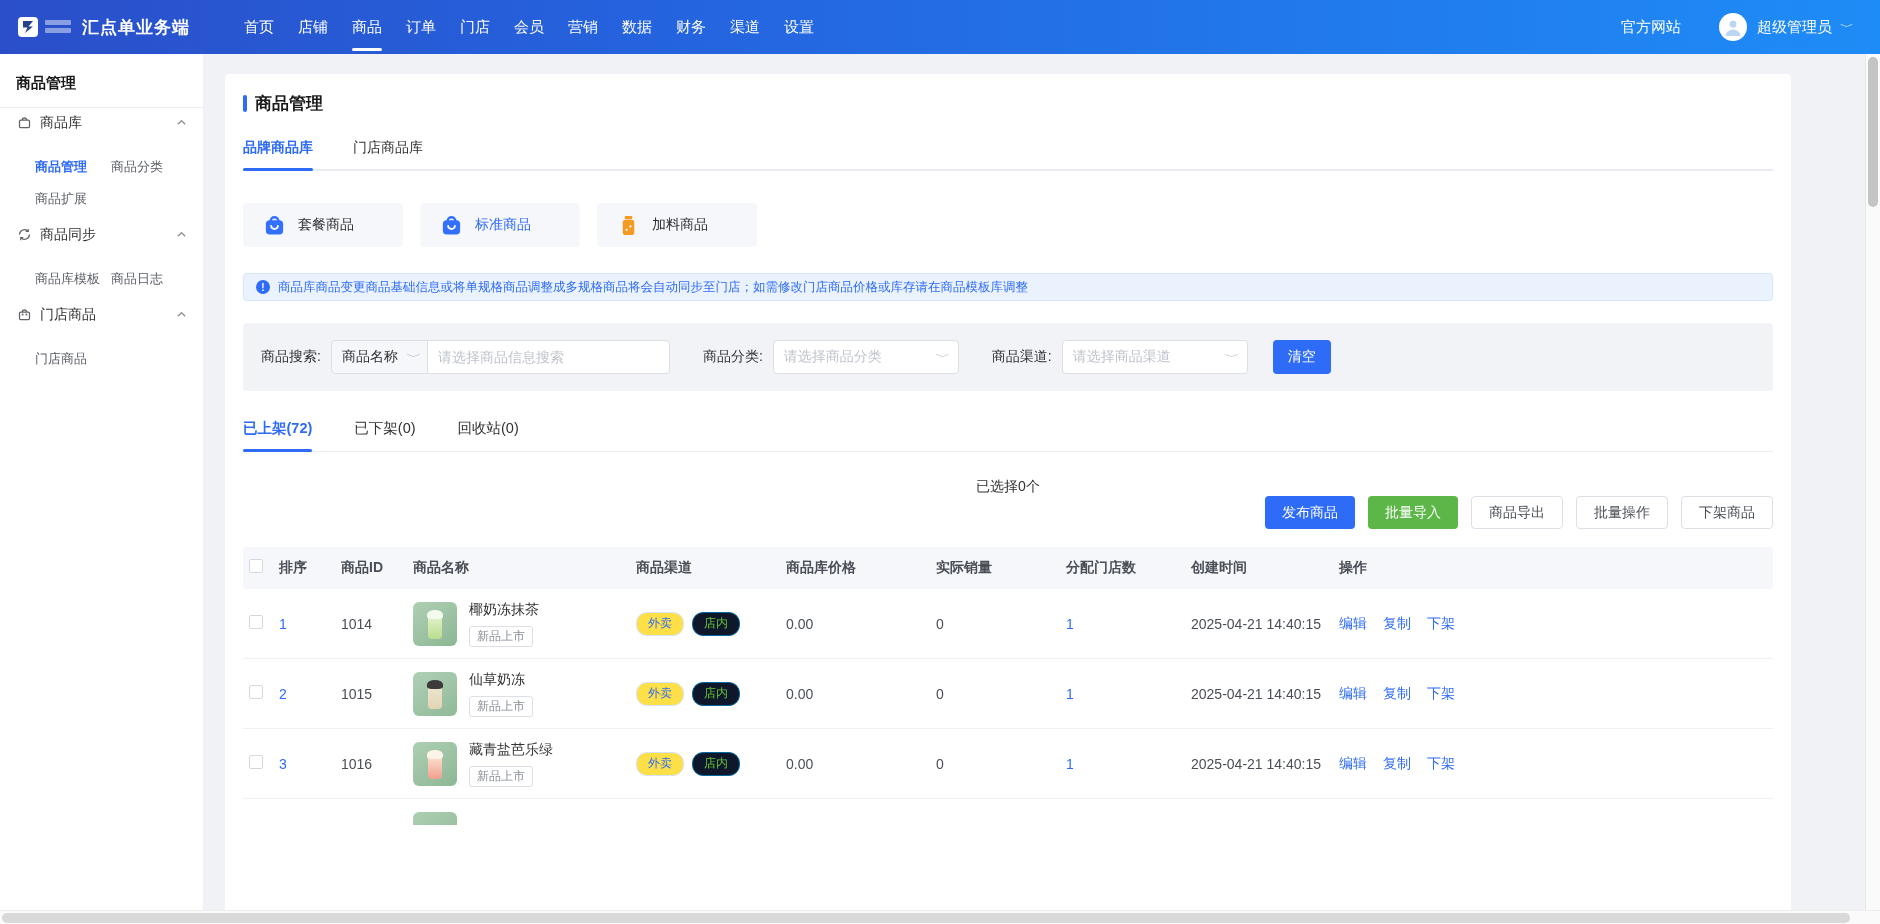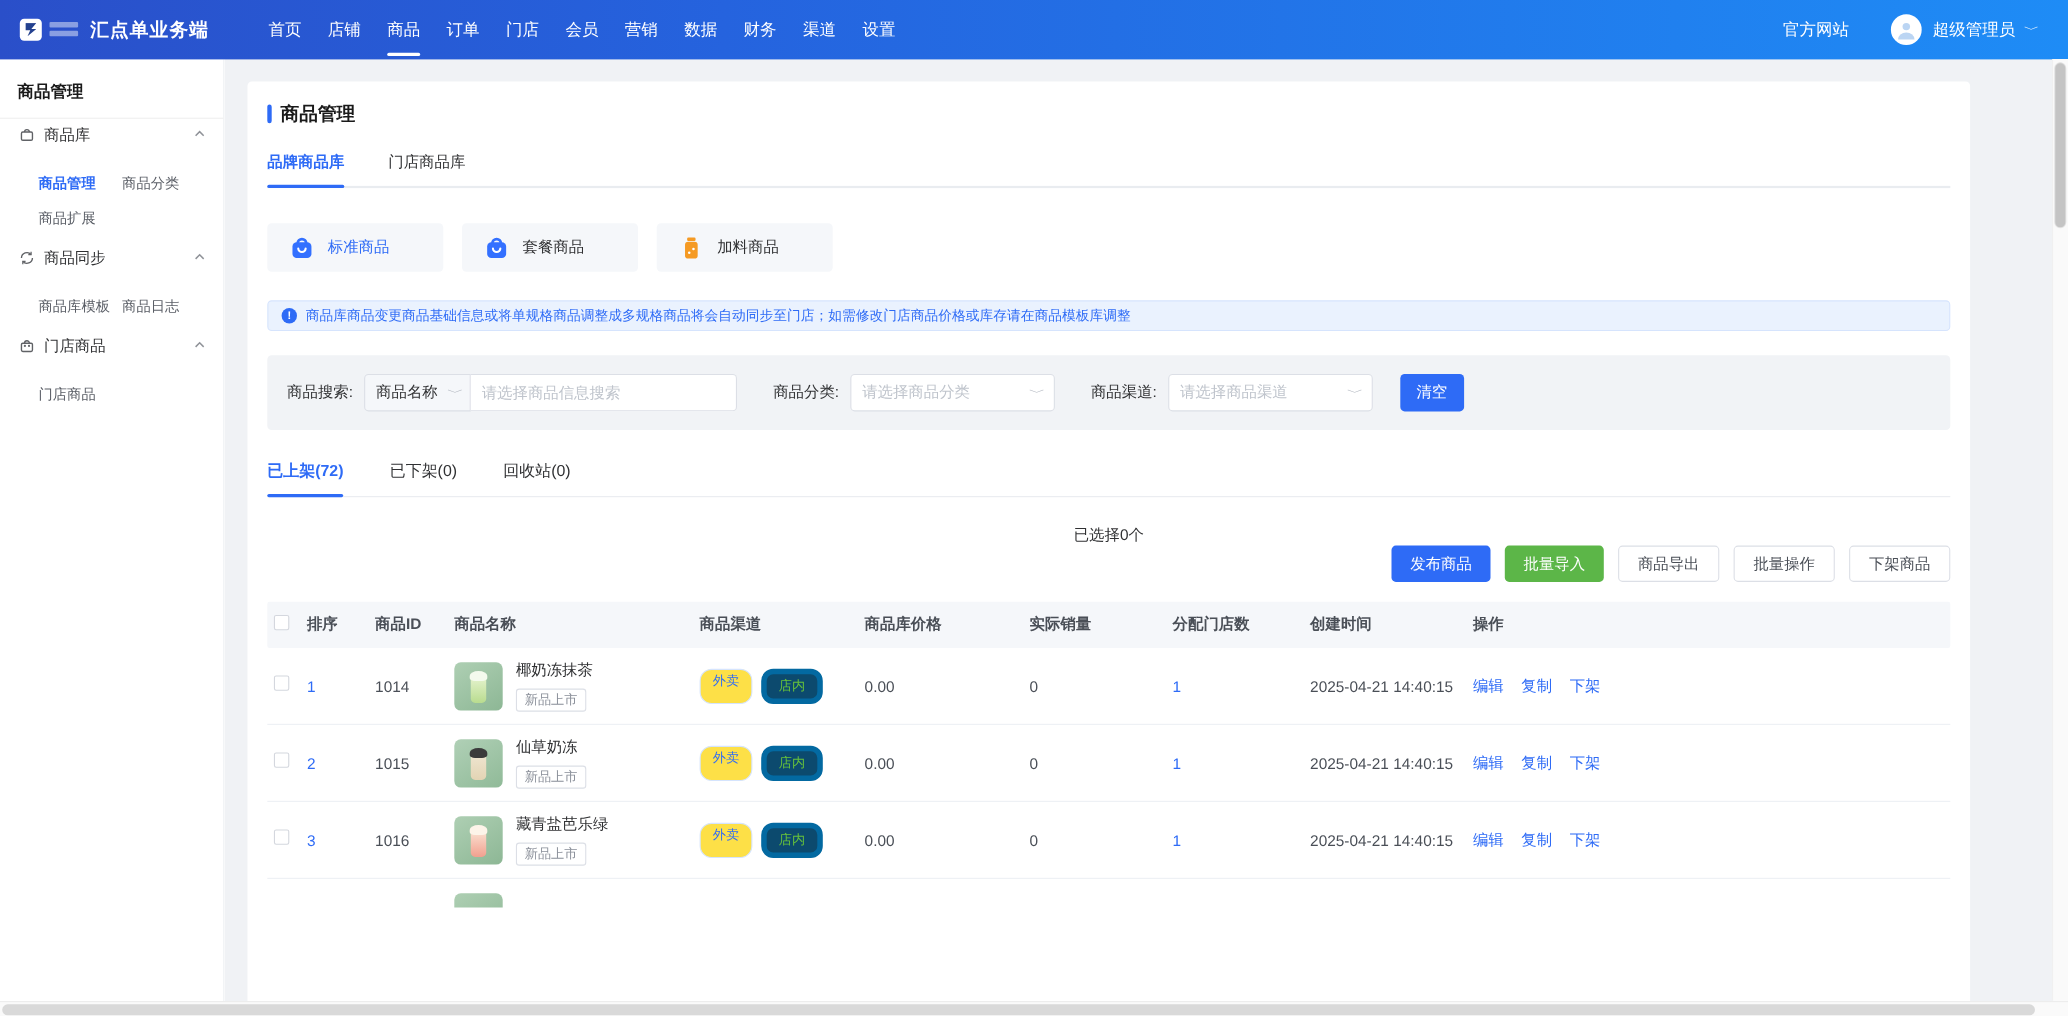--- a/index.html
+++ b/index.html
@@ -98,21 +98,21 @@
   .img2::after { background:linear-gradient(#EFE7D3,#E3D4B4); } .img2::before { background:#3B3B3B; }
   .img3 { background:linear-gradient(145deg,#AECFB3,#8DB795); }
   .img3::after { background:linear-gradient(#FBE9D9,#F2A08F); } .img3::before { background:#FDF4E9; }
   .img4 { background:linear-gradient(145deg,#AECFB3,#8DB795); }
   .name-lines { display:flex; flex-direction:column; gap:7px; }
   .p-name { font-size:14px; color:#303133; }
   .p-badge { align-self:flex-start; font-size:12px; color:#8A8F99; border:1px solid #DCDFE6; background:#fff; border-radius:3px; padding:1px 7px; }
   .ch-cell { display:flex; gap:8px; }
   .pill { font-size:12px; border-radius:11px; padding:2.5px 11px; }
   .pill.takeout { color:#2E6BF6; background:#fde047; border:1px solid #D5E4FD; }
-  .pill.instore { color:#67C23A; background:#0c4a6e; border:5px solid #0369a1; }
+  .pill.instore { color:#67C23A; background:#0f172a; border:1px solid #0369a1; }
   .ops { display:flex; gap:16px; font-size:14px; }
   .partial-row { height:26px; overflow:hidden; display:grid; grid-template-columns:36px 62px 72px 223px; align-items:start; }
   .partial-row .p-img { height:44px; margin-top:13px; }
 
   
   .v-scroll { position:fixed; top:54px; right:0; width:15px; bottom:14px; background:#FAFAFA; border-left:1px solid #E8E8E8; z-index:40; }
   .v-thumb { position:absolute; top:3px; left:2px; width:10px; height:150px; background:#C4C4C4; border-radius:5px; }
   .h-scroll { position:fixed; left:0; bottom:0; width:1880px; height:14px; background:#FAFAFA; border-top:1px solid #EDEDED; z-index:40; }
   .h-thumb { position:absolute; top:2px; left:2px; width:1848px; height:10px; background:#D9D9D9; border-radius:5px; }
 </style>
@@ -227,35 +227,35 @@
       <span class="bar"></span>
       <span class="txt">商品管理</span>
     </div>
 
     <div class="lib-tabs">
       <span class="lib-tab active">品牌商品库</span>
       <span class="lib-tab">门店商品库</span>
     </div>
 
     <div class="type-btns">
+      <div class="type-btn">
+        <svg width="23" height="23" viewBox="0 0 24 24">
+            <rect x="3" y="6.5" width="18" height="15" rx="4" fill="#3370FF"></rect>
+            <path d="M8 7.5 a4 4 0 0 1 8 0" stroke="#3370FF" stroke-width="2.6" fill="none"></path>
+            <path d="M8.5 12.5 a3.5 3.2 0 0 0 7 0" stroke="#fff" stroke-width="2" fill="none" stroke-linecap="round"></path>
+          </svg>
+        <span class="tlabel">套餐商品</span>
+      </div>
       <div class="type-btn active">
         <svg width="23" height="23" viewBox="0 0 24 24">
             <rect x="3" y="6.5" width="18" height="15" rx="4" fill="#3370FF"></rect>
             <path d="M8 7.5 a4 4 0 0 1 8 0" stroke="#3370FF" stroke-width="2.6" fill="none"></path>
             <path d="M8.5 12.5 a3.5 3.2 0 0 0 7 0" stroke="#fff" stroke-width="2" fill="none" stroke-linecap="round"></path>
           </svg>
         <span class="tlabel">标准商品</span>
-      </div>
-      <div class="type-btn">
-        <svg width="23" height="23" viewBox="0 0 24 24">
-            <rect x="3" y="6.5" width="18" height="15" rx="4" fill="#3370FF"></rect>
-            <path d="M8 7.5 a4 4 0 0 1 8 0" stroke="#3370FF" stroke-width="2.6" fill="none"></path>
-            <path d="M8.5 12.5 a3.5 3.2 0 0 0 7 0" stroke="#fff" stroke-width="2" fill="none" stroke-linecap="round"></path>
-          </svg>
-        <span class="tlabel">套餐商品</span>
       </div>
       <div class="type-btn">
         <svg width="23" height="23" viewBox="0 0 24 24">
             <rect x="8" y="2" width="8" height="3.4" rx="1.2" fill="#F59A23"></rect>
             <rect x="6" y="6" width="12" height="16" rx="3" fill="#F59A23"></rect>
             <circle cx="10" cy="16.5" r="1.2" fill="#fff"></circle>
             <circle cx="14" cy="13" r="1.2" fill="#fff"></circle>
           </svg>
         <span class="tlabel">加料商品</span>
       </div>

